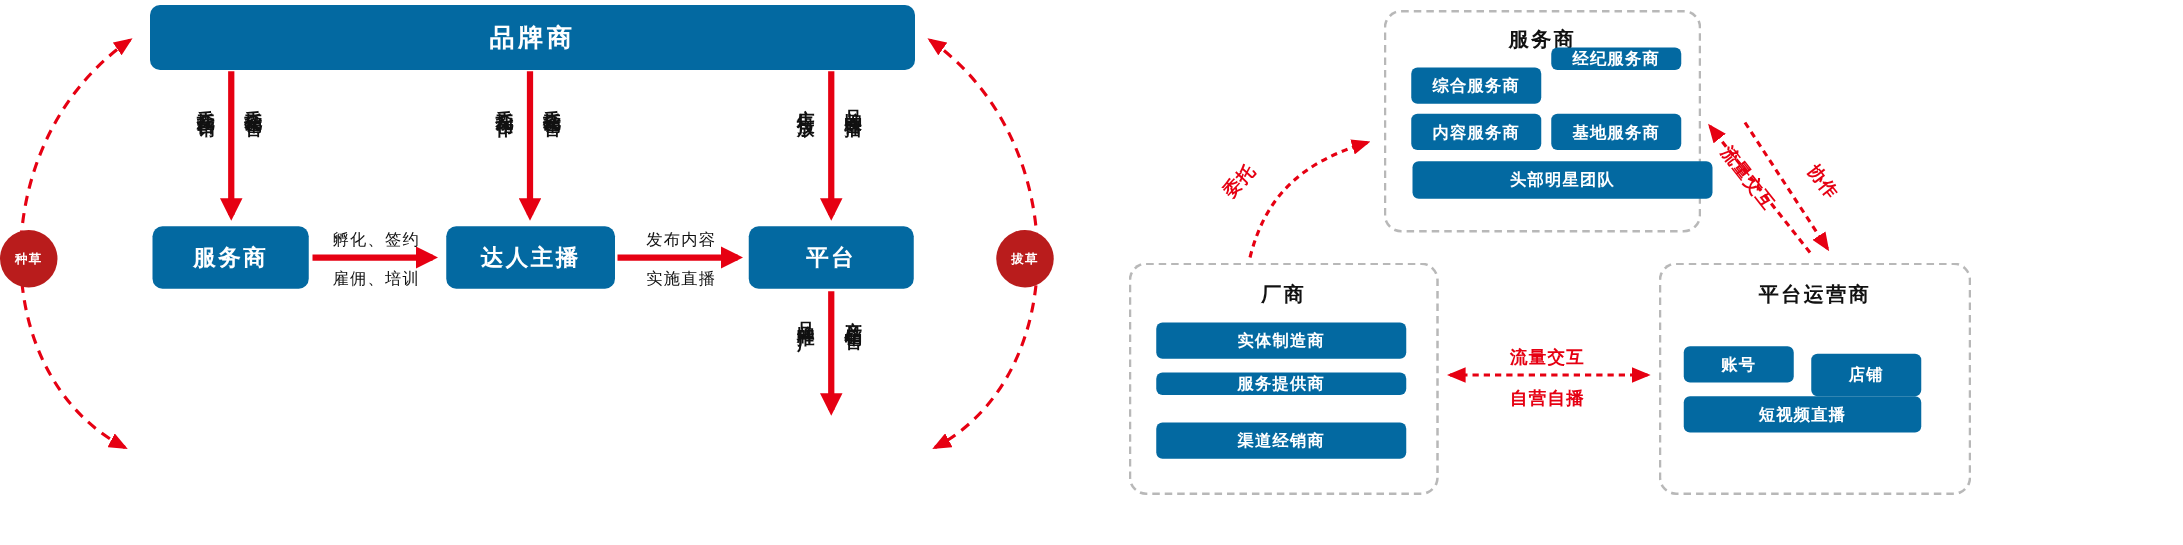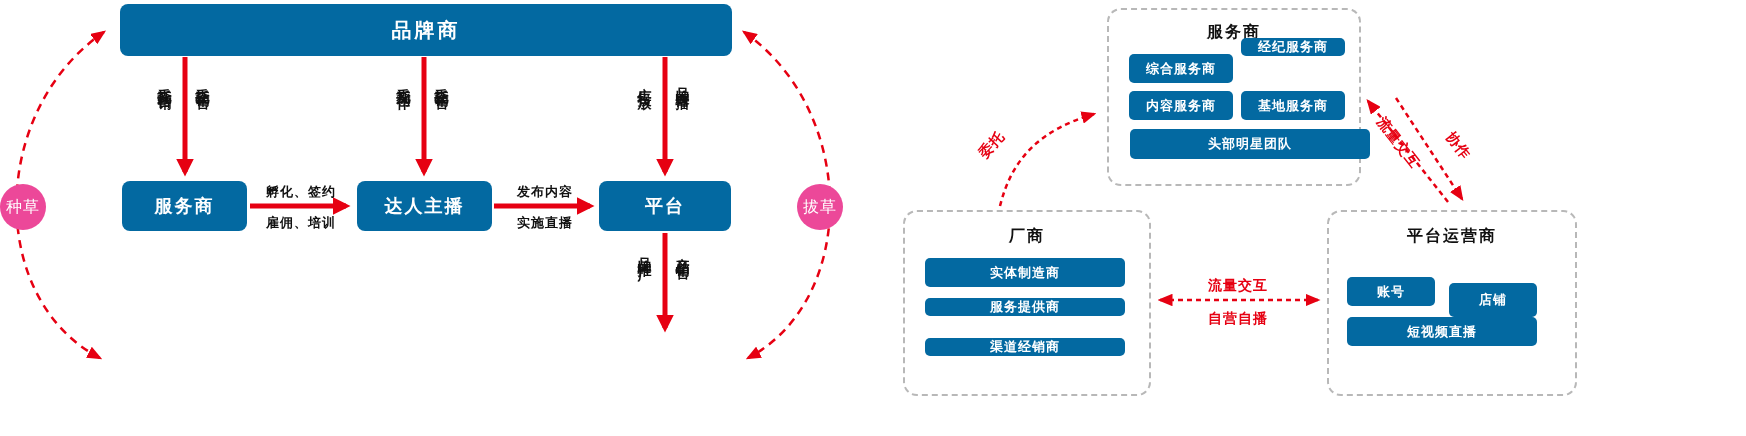--- a/index.html
+++ b/index.html
@@ -4,25 +4,25 @@
 <style>
   html,body{margin:0;padding:0;background:#ffffff;}
   body{font-family:"Liberation Sans","DejaVu Sans",sans-serif;}
   .canvas{position:relative;width:1746px;height:436px;background:#ffffff;overflow:hidden;}
   .layer{position:absolute;left:0;top:0;}
   .rbox{position:absolute;background:#0369a1;color:#ffffff;border-radius:8px;
         display:flex;align-items:center;justify-content:center;font-weight:bold;}
   .big{font-size:20px;letter-spacing:3px;}
   .mid{font-size:18px;letter-spacing:2px;}
   .small-box{font-size:13px;border-radius:5px;letter-spacing:1px;}
-  .circle{position:absolute;width:46px;height:46px;border-radius:50%;background:#ec4899;color:#ffffff;
-          display:flex;align-items:center;justify-content:center;font-size:16px;font-weight:normal;letter-spacing:1px;}
+  .circle{position:absolute;width:46px;height:46px;border-radius:50%;background:#b91c1c;color:#ffffff;
+          display:flex;align-items:center;justify-content:center;font-size:10px;font-weight:bold;letter-spacing:1px;}
   .vlabel{position:absolute;writing-mode:vertical-rl;text-orientation:upright;
           font-size:14px;font-weight:bold;color:#111111;letter-spacing:3px;line-height:1;}
-  .hlabel{position:absolute;font-size:13px;font-weight:bold;color:#111111;text-align:center;letter-spacing:1px;}
+  .hlabel{position:absolute;font-size:13px;font-weight:normal;color:#111111;text-align:center;letter-spacing:1px;}
   .group{position:absolute;border:2px dashed #b8b8b8;border-radius:14px;background:#ffffff;}
   .gtitle{position:absolute;left:0;right:0;text-align:center;font-size:16px;font-weight:bold;color:#111111;letter-spacing:2px;}
   .rlabel{position:absolute;color:#e60012;font-size:14px;font-weight:bold;letter-spacing:1px;text-align:center;}
   .sa{stroke:#e60012;stroke-width:5;fill:none;}
   .da{stroke:#e60012;stroke-width:2.5;fill:none;stroke-dasharray:8 6;}
   .db{stroke:#e60012;stroke-width:2.5;fill:none;stroke-dasharray:5 4;}
 </style>
 </head>
 <body>
 
@@ -82,21 +82,21 @@
   <div class="rbox small-box" style="left:1241px;top:38px;width:104px;height:18px">经纪服务商</div>
   <div class="rbox small-box" style="left:1129px;top:91px;width:104px;height:29px">内容服务商</div>
   <div class="rbox small-box" style="left:1241px;top:91px;width:104px;height:29px">基地服务商</div>
   <div class="rbox small-box" style="left:1130px;top:129px;width:240px;height:30px">头部明星团队</div>
 
   <div class="group" style="left:903px;top:210px;width:244px;height:182px">
     <div class="gtitle" style="top:14px">厂商</div>
   </div>
   <div class="rbox small-box" style="left:925px;top:258px;width:200px;height:29px">实体制造商</div>
   <div class="rbox small-box" style="left:925px;top:298px;width:200px;height:18px">服务提供商</div>
-  <div class="rbox small-box" style="left:925px;top:338px;width:200px;height:18px">渠道经销商</div>
+  <div class="rbox small-box" style="left:925px;top:338px;width:200px;height:29px">渠道经销商</div>
 
   <div class="group" style="left:1327px;top:210px;width:246px;height:182px">
     <div class="gtitle" style="top:14px">平台运营商</div>
   </div>
   <div class="rbox small-box" style="left:1347px;top:277px;width:88px;height:29px">账号</div>
   <div class="rbox small-box" style="left:1449px;top:283px;width:88px;height:34px">店铺</div>
   <div class="rbox small-box" style="left:1347px;top:317px;width:190px;height:29px">短视频直播</div>
 
   <div class="rlabel" style="left:962px;top:136px;width:60px;transform:rotate(-47deg)">委托</div>
   <div class="rlabel" style="left:1366px;top:134px;width:64px;transform:rotate(52deg)">流量交互</div>

